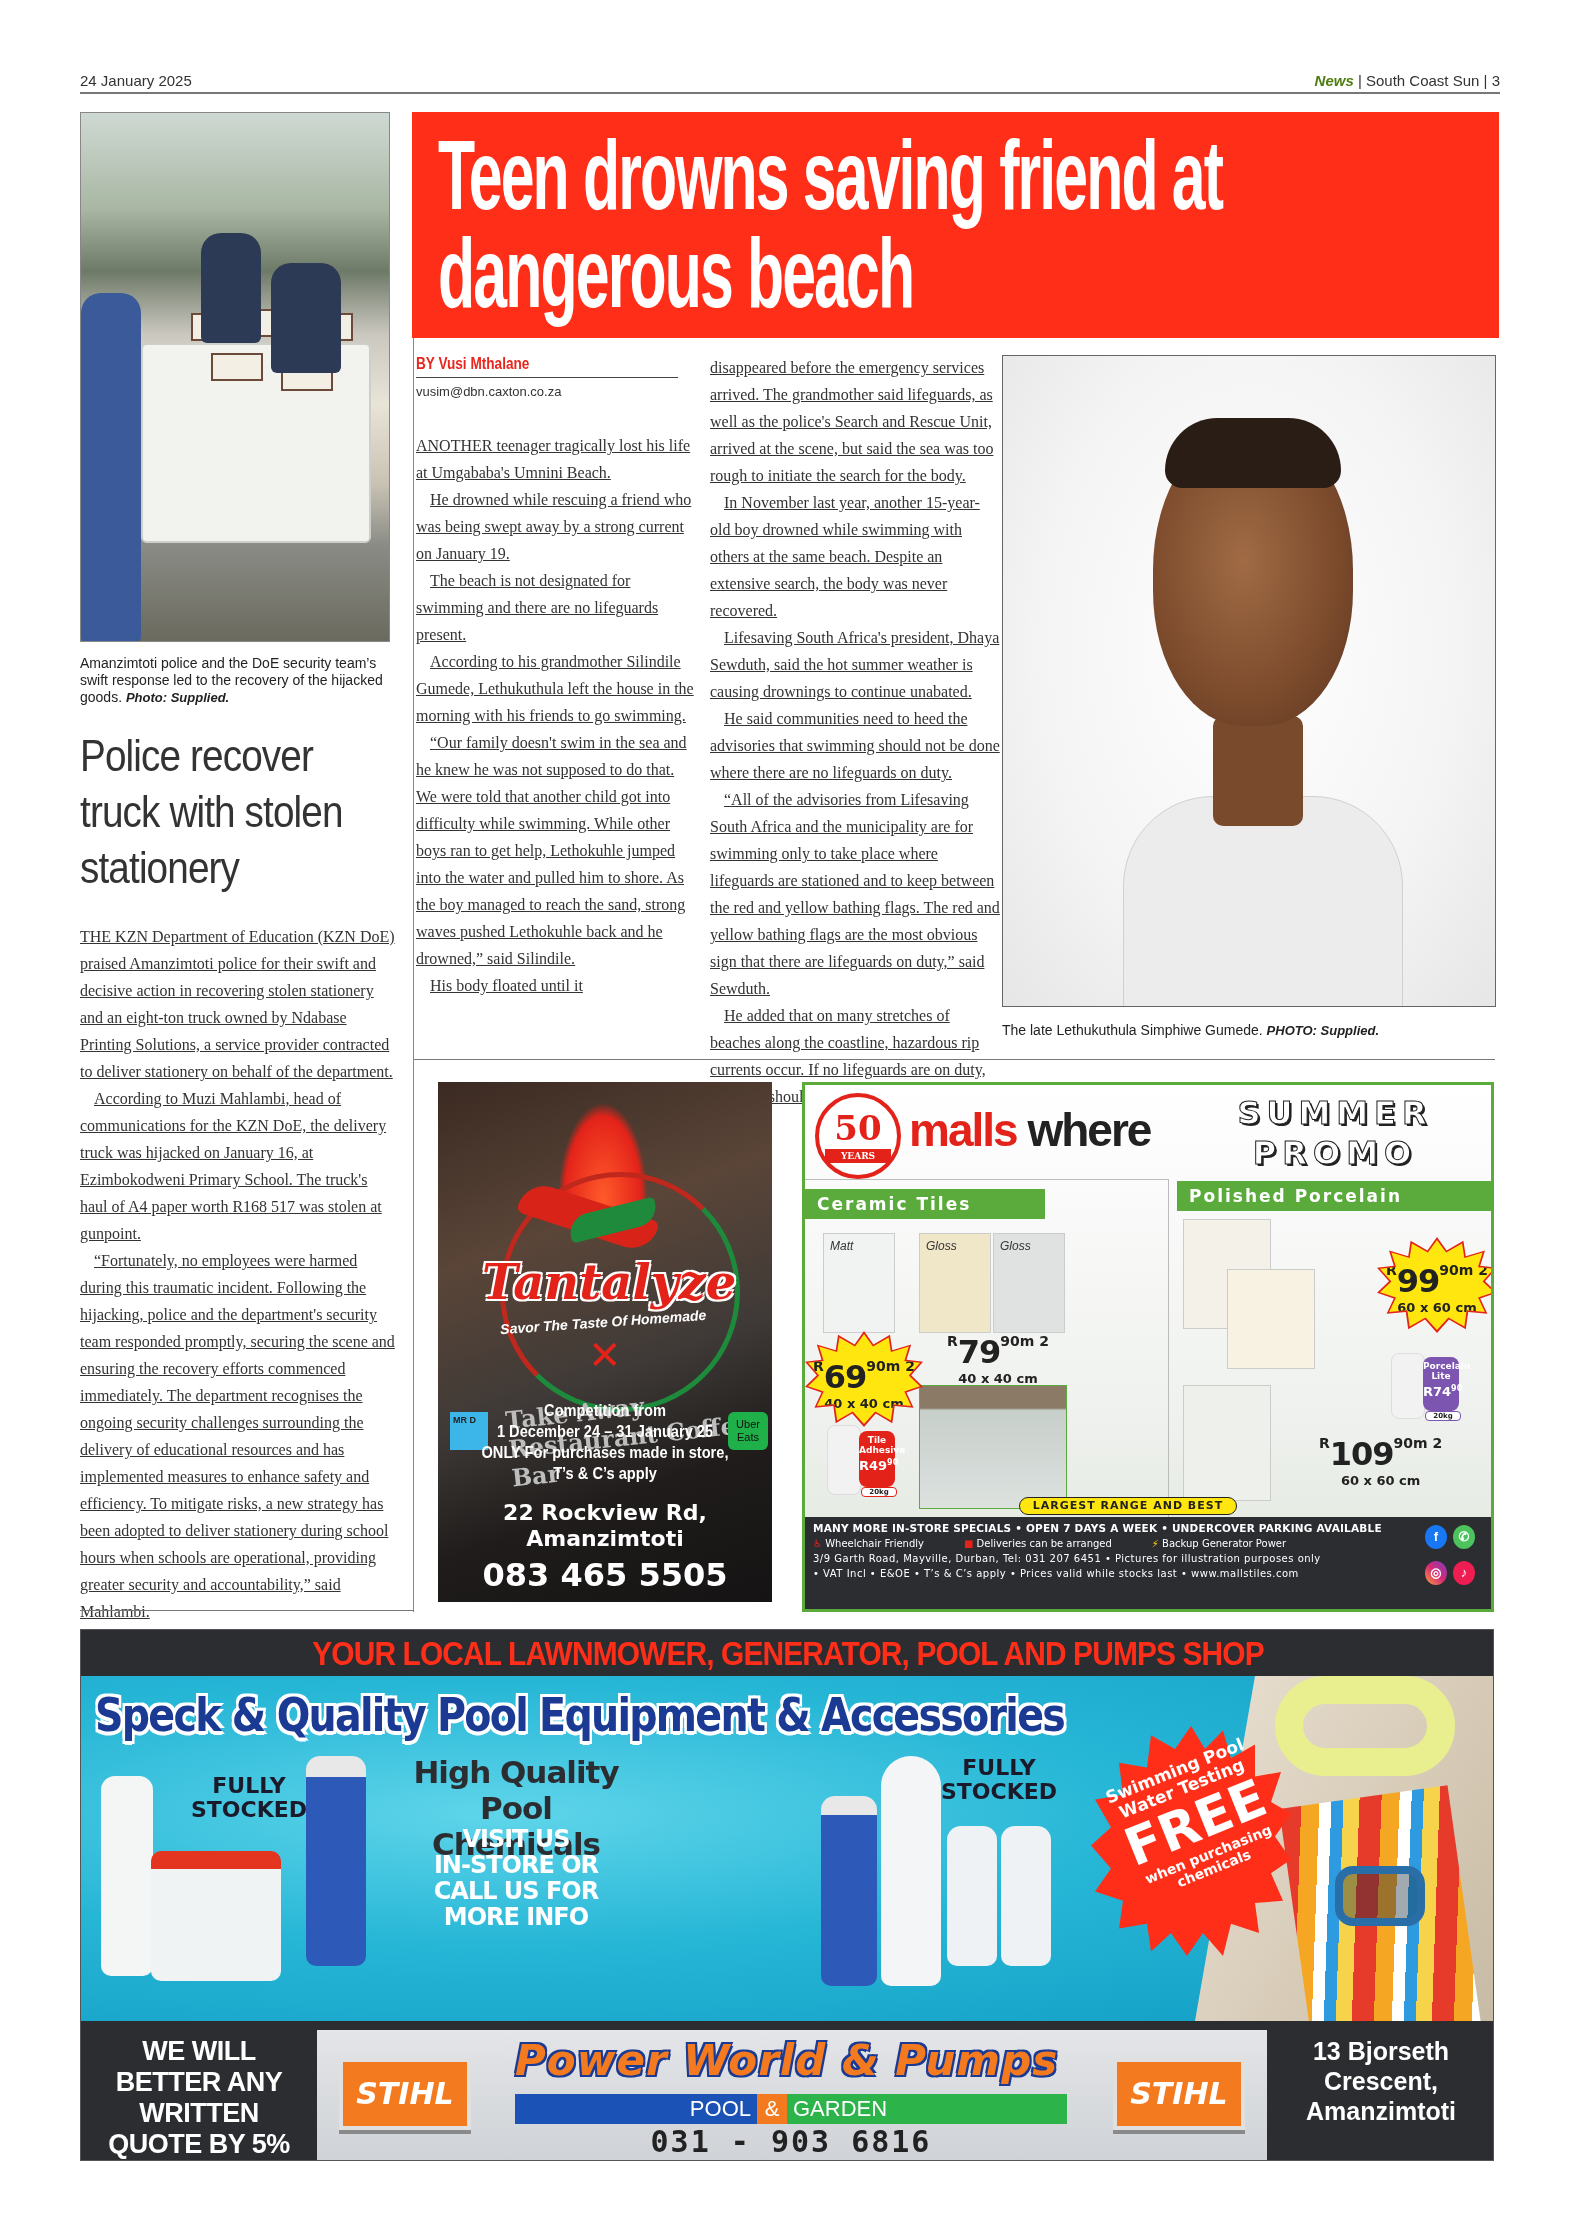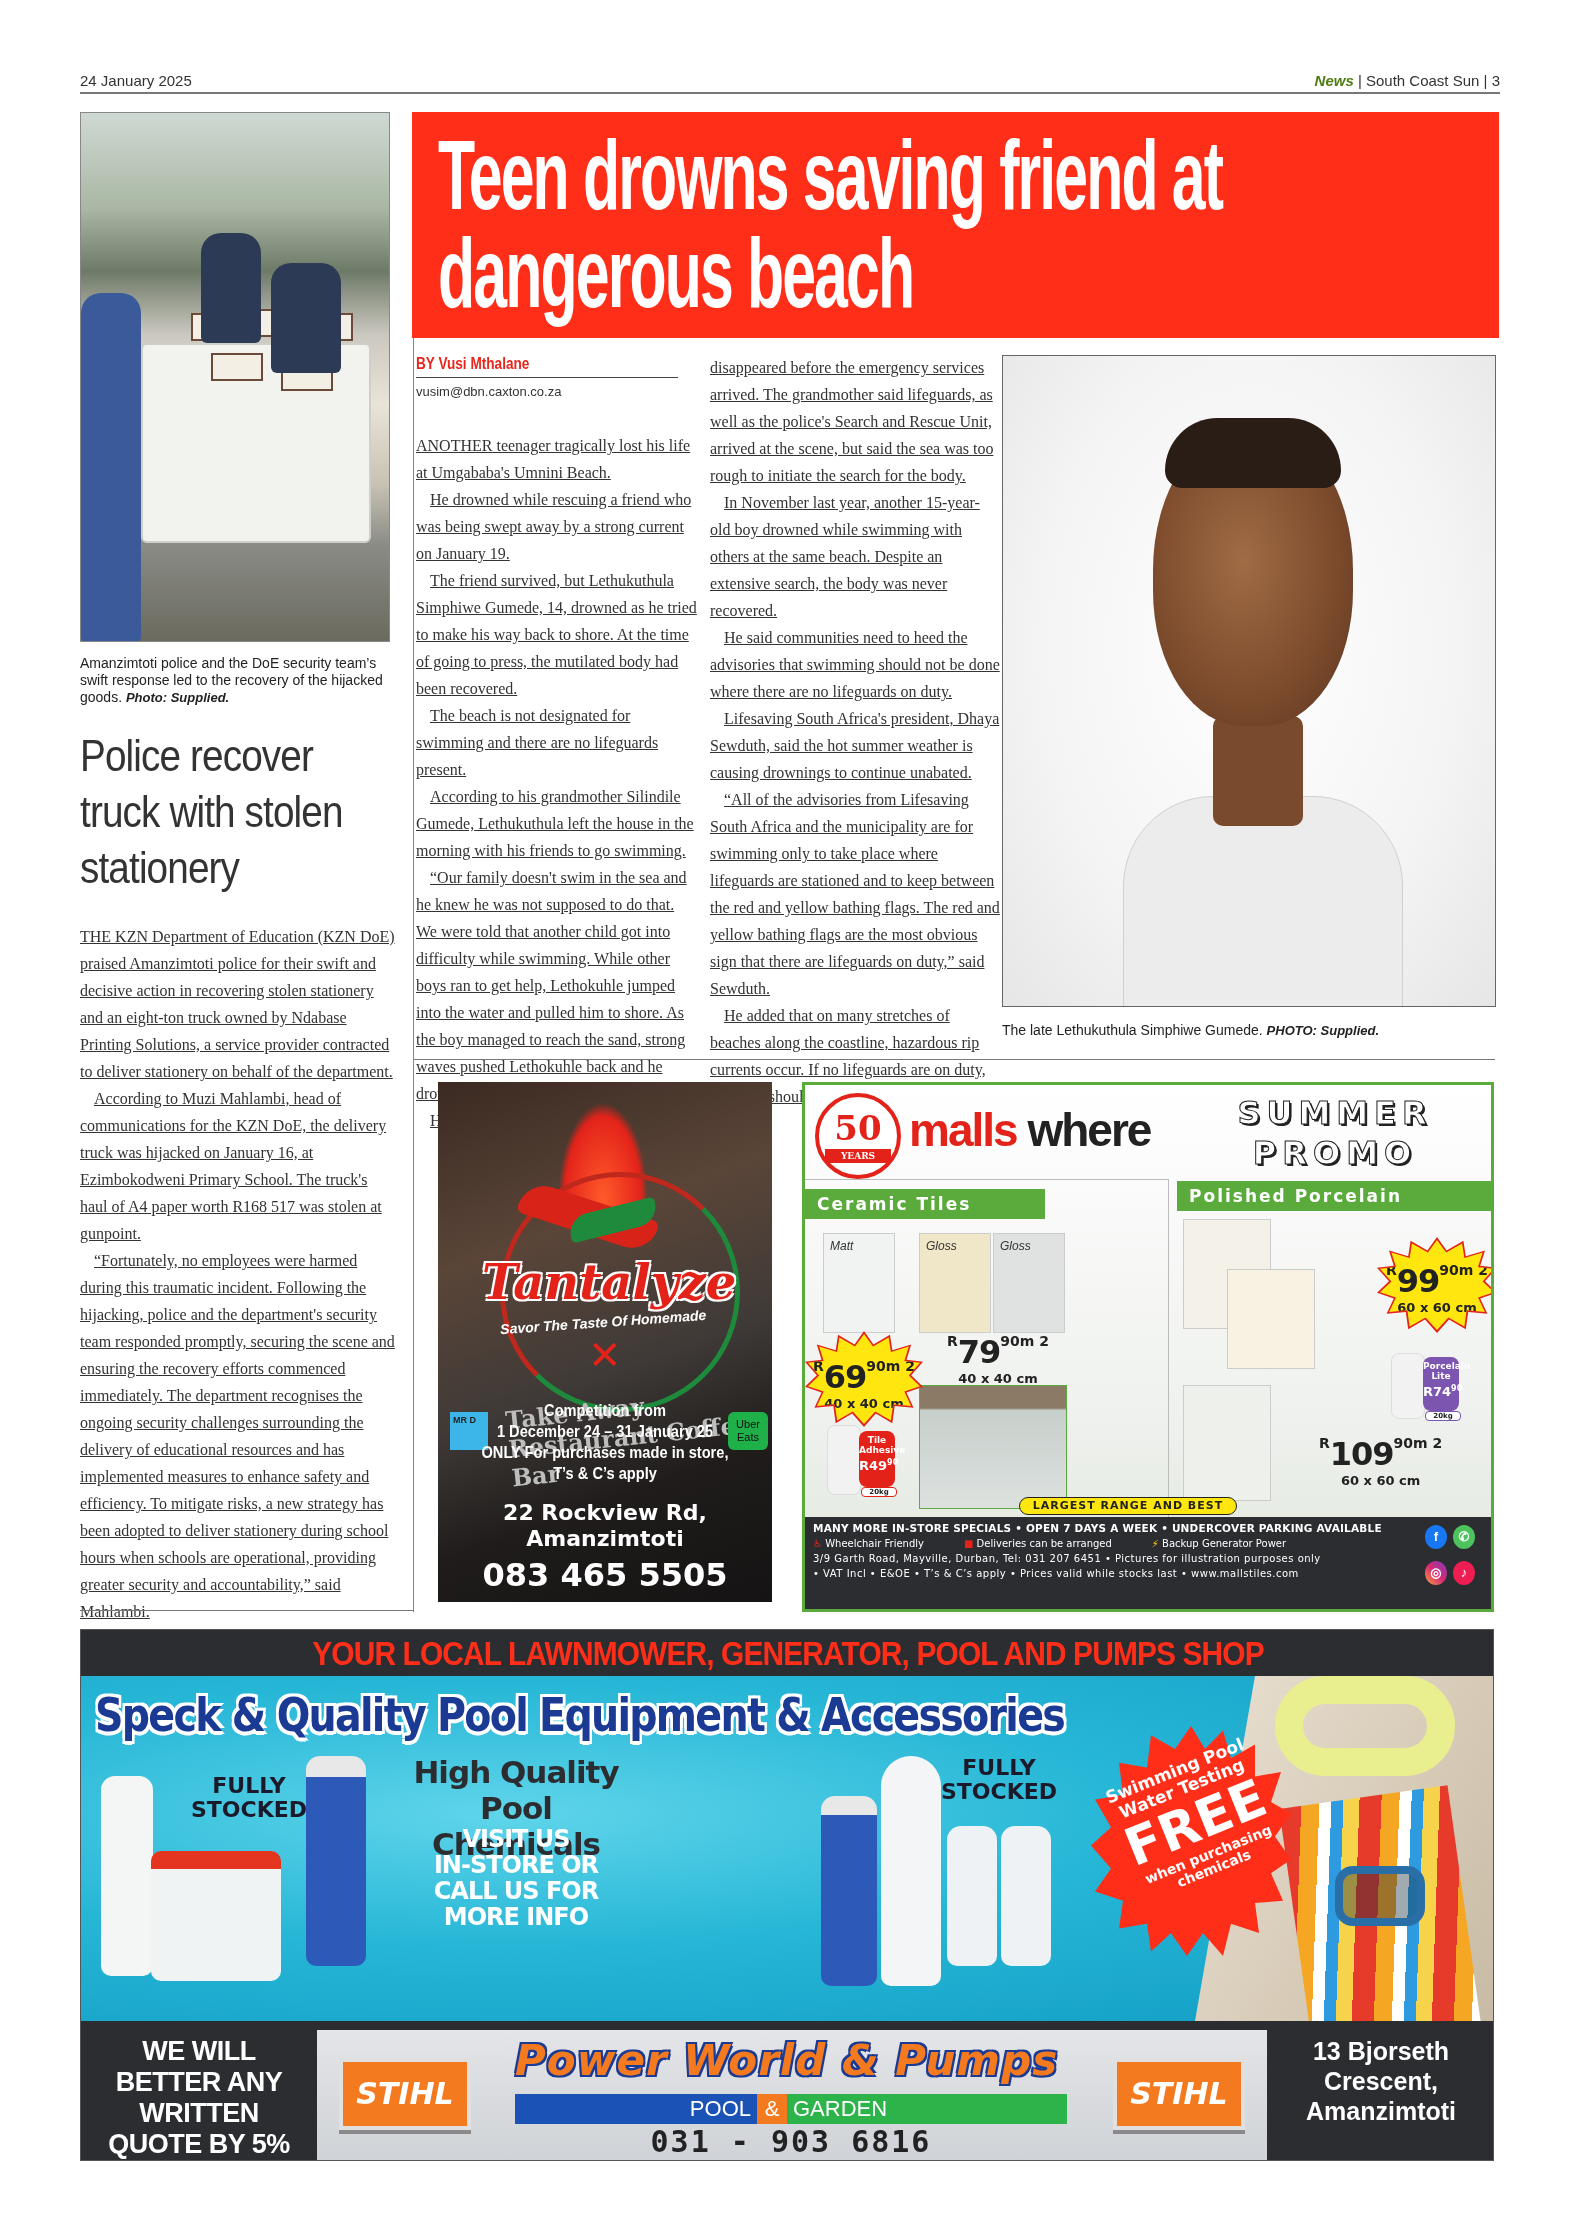--- a/index.html
+++ b/index.html
@@ -175,32 +175,31 @@
 
 <div class="abs byline">
   <span class="name">BY Vusi Mthalane</span>
   <div class="rule"></div>
   <div class="email">vusim@dbn.caxton.co.za</div>
 </div>
 
 <div class="abs body-text col2">
   <p class="first">ANOTHER teenager tragically lost his life at Umgababa's Umnini Beach.</p>
   <p>He drowned while rescuing a friend who was being swept away by a strong current on January 19.</p>
-  <p>The friend survived, but Lethukuthula Simphiwe Gumede, 14, drowned as he tried to make his way back to shore. At the time of going to press, the mutilated body had been recovered.</p>
   <p>The beach is not designated for swimming and there are no lifeguards present.</p>
   <p>According to his grandmother Silindile Gumede, Lethukuthula left the house in the morning with his friends to go swimming.</p>
   <p>“Our family doesn't swim in the sea and he knew he was not supposed to do that. We were told that another child got into difficulty while swimming. While other boys ran to get help, Lethokuhle jumped into the water and pulled him to shore. As the boy managed to reach the sand, strong waves pushed Lethokuhle back and he drowned,” said Silindile.</p>
   <p>His body floated until it</p>
 </div>
 
 <div class="abs body-text col3">
   <p class="first">disappeared before the emergency services arrived. The grandmother said lifeguards, as well as the police's Search and Rescue Unit, arrived at the scene, but said the sea was too rough to initiate the search for the body.</p>
   <p>In November last year, another 15-year-old boy drowned while swimming with others at the same beach. Despite an extensive search, the body was never recovered.</p>
+  <p>Lifesaving South Africa's president, Dhaya Sewduth, said the hot summer weather is causing drownings to continue unabated.</p>
   <p>He said communities need to heed the advisories that swimming should not be done where there are no lifeguards on duty.</p>
-  <p>Lifesaving South Africa's president, Dhaya Sewduth, said the hot summer weather is causing drownings to continue unabated.</p>
   <p>“All of the advisories from Lifesaving South Africa and the municipality are for swimming only to take place where lifeguards are stationed and to keep between the red and yellow bathing flags. The red and yellow bathing flags are the most obvious sign that there are lifeguards on duty,” said Sewduth.</p>
   <p>He added that on many stretches of beaches along the coastline, hazardous rip currents occur. If no lifeguards are on duty, then one should not swim there.</p>
 </div>
 
 <div class="abs portrait">
   <div class="shirt"></div>
   <div class="neck"></div>
   <div class="head"></div>
   <div class="hair"></div>
 </div>

